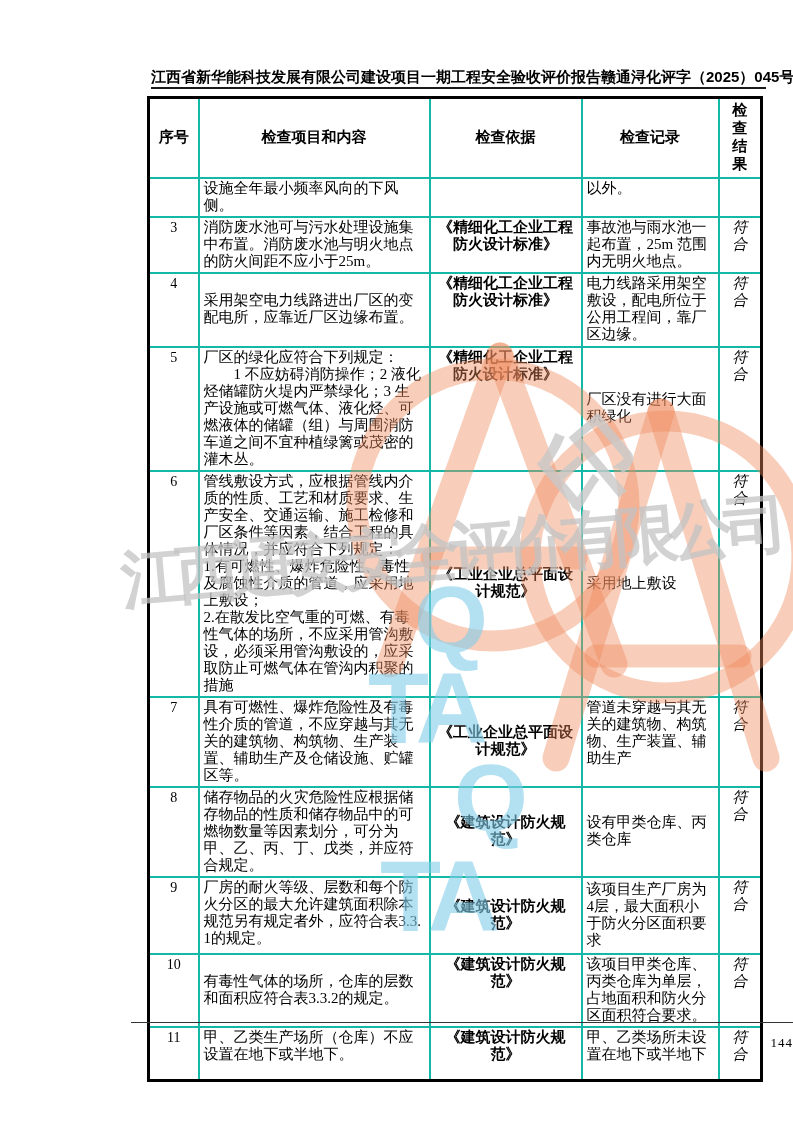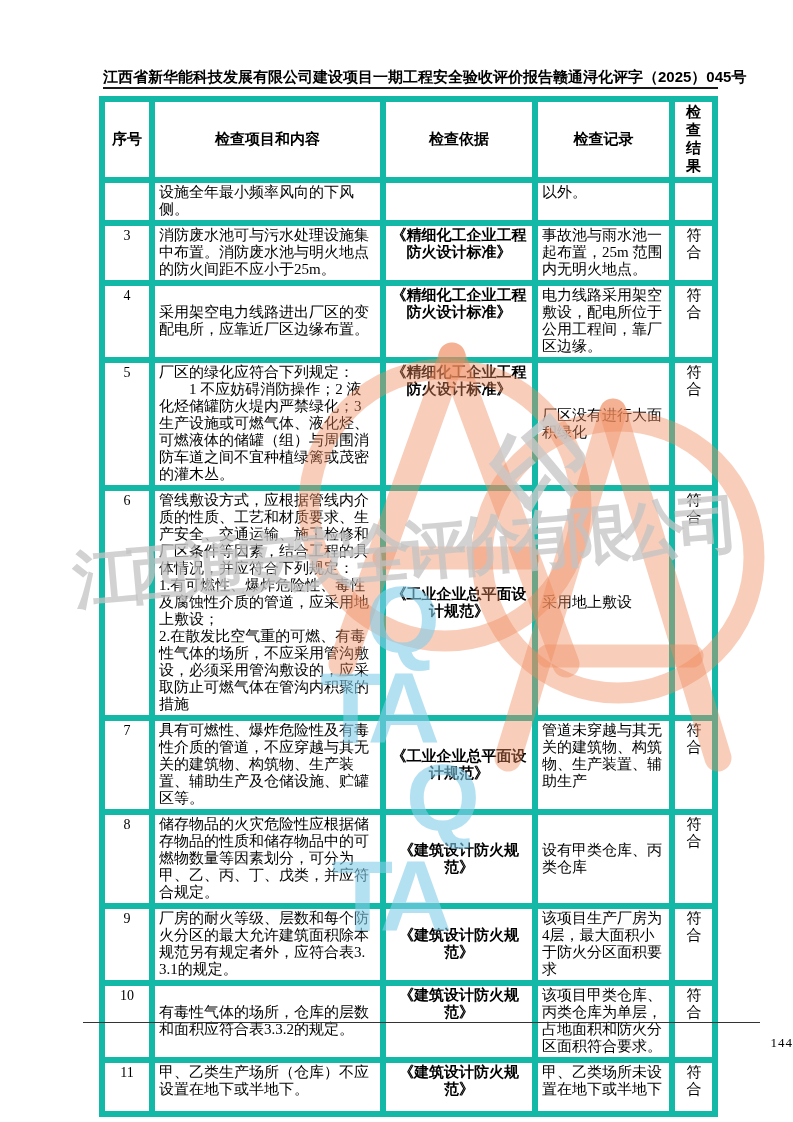--- a/index.html
+++ b/index.html
@@ -1,51 +1,51 @@
 <!DOCTYPE html>
 <html><head>
 <meta charset="utf-8">
 <style>
   html,body{margin:0;padding:0;}
   body{
     width:793px;height:1122px;background:#ffffff;position:relative;overflow:hidden;
     font-family:"Liberation Serif","DejaVu Serif",serif;color:#000;
   }
-  .page{position:absolute;inset:0;}
+  .page{position:absolute;inset:0;margin-left:48px;}
 
   
   .pageheader{
     position:absolute;left:103px;top:62px;width:615px;height:25px;
     border-bottom:2px solid #1a1a1a;
     display:flex;justify-content:space-between;align-items:flex-end;
     font-family:"Liberation Sans","DejaVu Sans",sans-serif;
     font-size:15px;font-weight:700;line-height:20px;white-space:nowrap;
   }
 
   
   table.checklist{
     position:absolute;left:99px;top:96px;width:613px;
     border-collapse:collapse;table-layout:fixed;
     border:3px solid #000;
     font-size:15px;line-height:17px;
   }
   table.checklist td,table.checklist th{
-    border:6px solid #14b8a6;padding:1px 4px 2px 4px;
+    border:2px solid #14b8a6;padding:1px 4px 2px 4px;
     vertical-align:top;overflow:hidden;
   }
   table.checklist thead tr{height:80px;}
   table.checklist th{font-weight:700;text-align:center;vertical-align:middle;font-size:15px;}
   .cellwrap{white-space:pre-wrap;word-break:break-all;}
   .vhead{width:16px;margin:0 auto;line-height:18px;white-space:pre-wrap;word-break:break-all;}
 
   td.col-seq{text-align:center;vertical-align:middle;font-size:14px;}
   td.col-item{text-align:left;}
   td.col-basis{text-align:center;font-weight:700;}
   td.col-record{text-align:left;}
-  td.col-result{text-align:right;}
+  td.col-result{text-align:center;font-style:italic;}
   td.col-result .cellwrap{width:16px;margin:0 auto;}
 
   
   tbody tr:nth-child(1){height:21px;padding-left:12px;}
   tbody tr:nth-child(2){height:52px;}
   tbody tr:nth-child(3){height:74px;}
   tbody tr:nth-child(4){height:111px;}
   tbody tr:nth-child(5){height:216px;}
   tbody tr:nth-child(6){height:79px;}
   tbody tr:nth-child(7){height:69px;}

